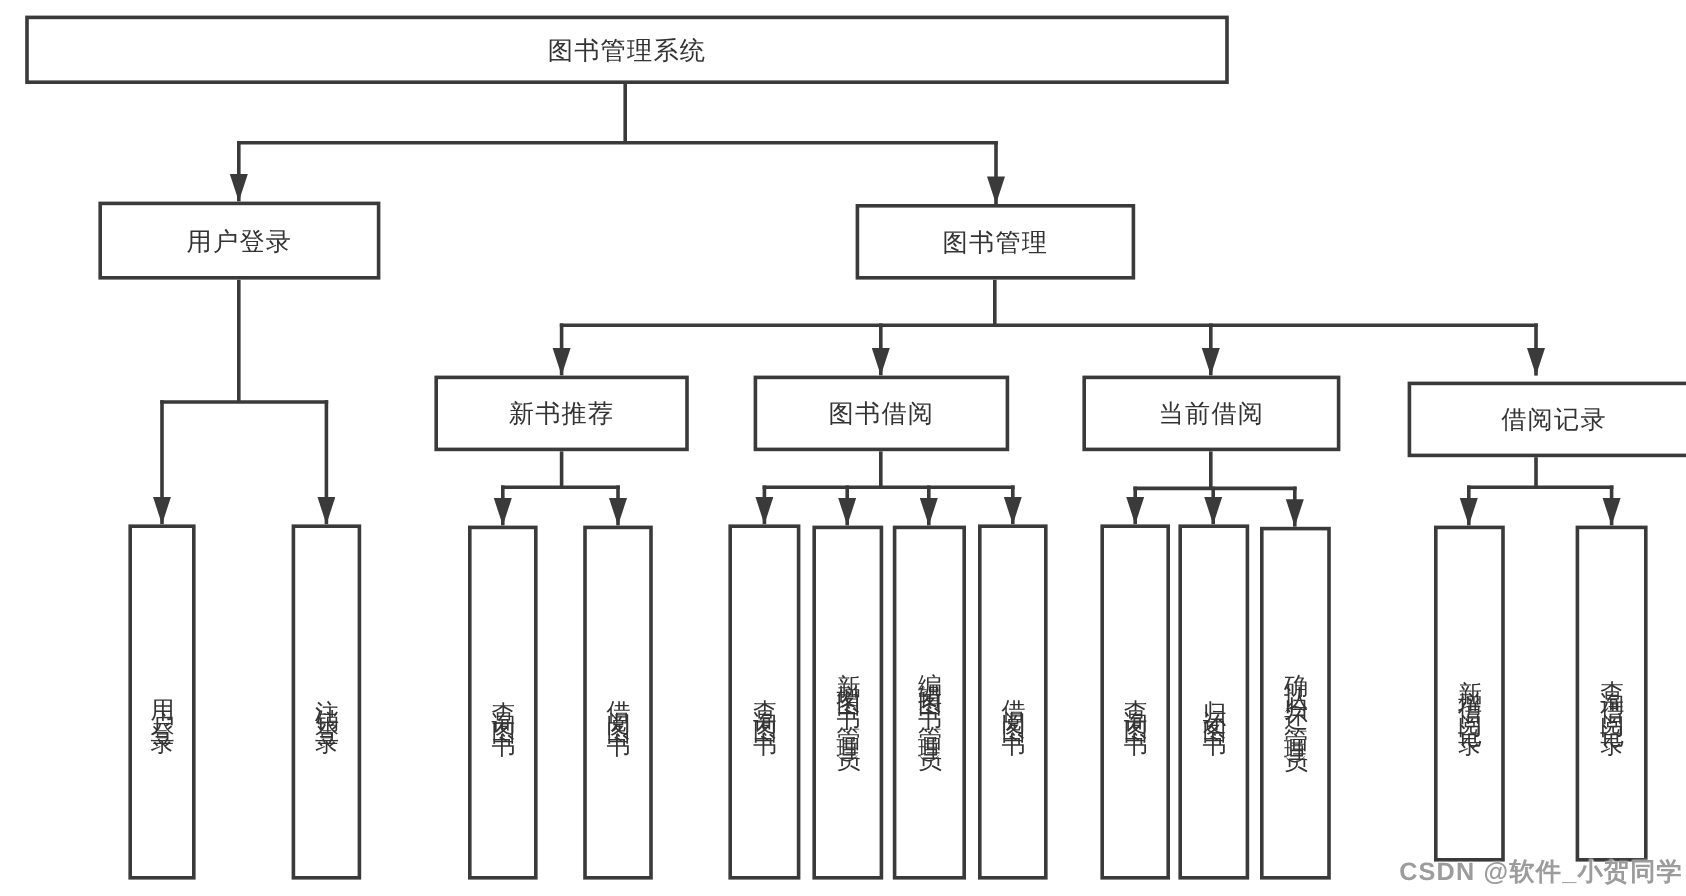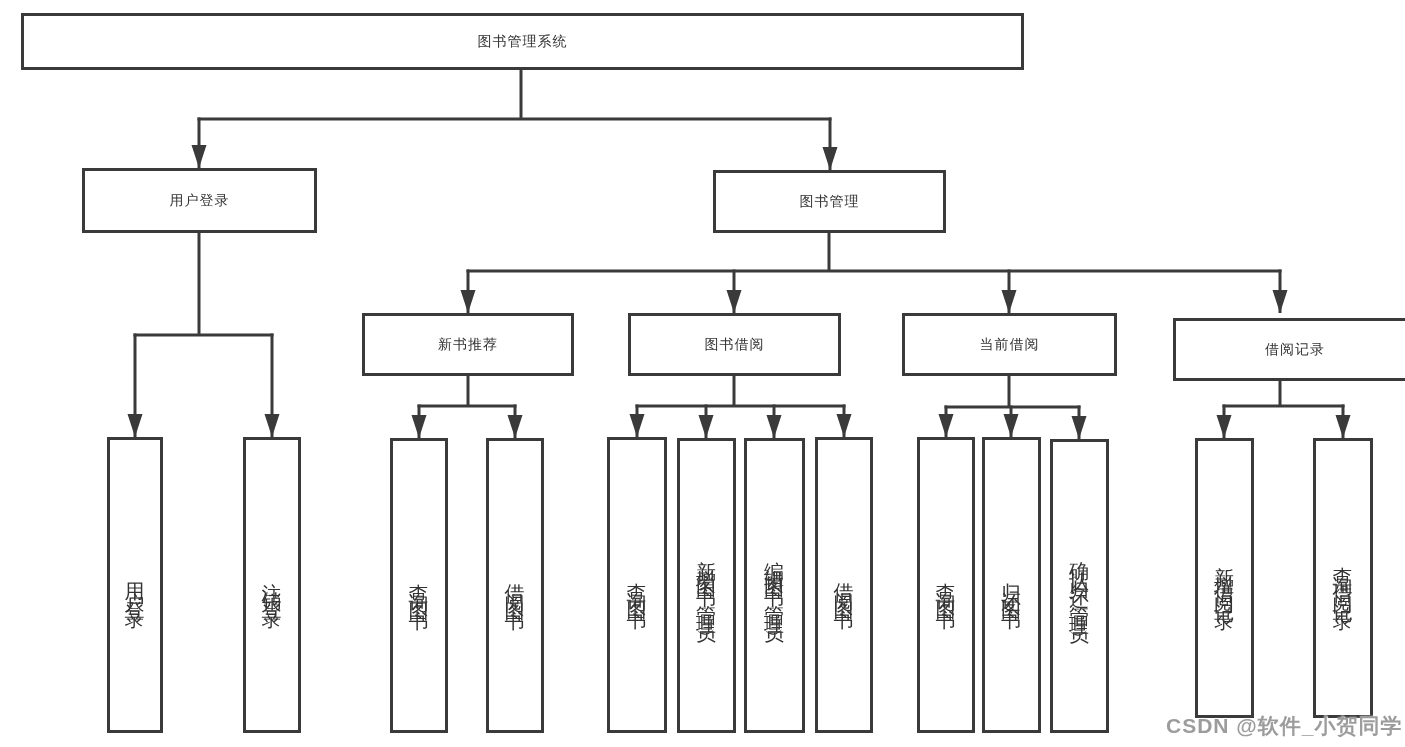--- a/index.html
+++ b/index.html
@@ -16,21 +16,21 @@
     position: absolute;
     box-sizing: border-box;
     border: 3px solid #3a3a3a;
     background: #ffffff;
     color: #333333;
     display: flex;
     align-items: center;
     justify-content: center;
   }
   .hbox {
-    font-size: 14px;
+    font-size: 21px;
     letter-spacing: 1px;
     white-space: nowrap;
   }
   .vbox {
     writing-mode: vertical-rl;
     text-orientation: mixed;
     font-size: 20px;
     letter-spacing: 9px;
     line-height: 1;
   }

